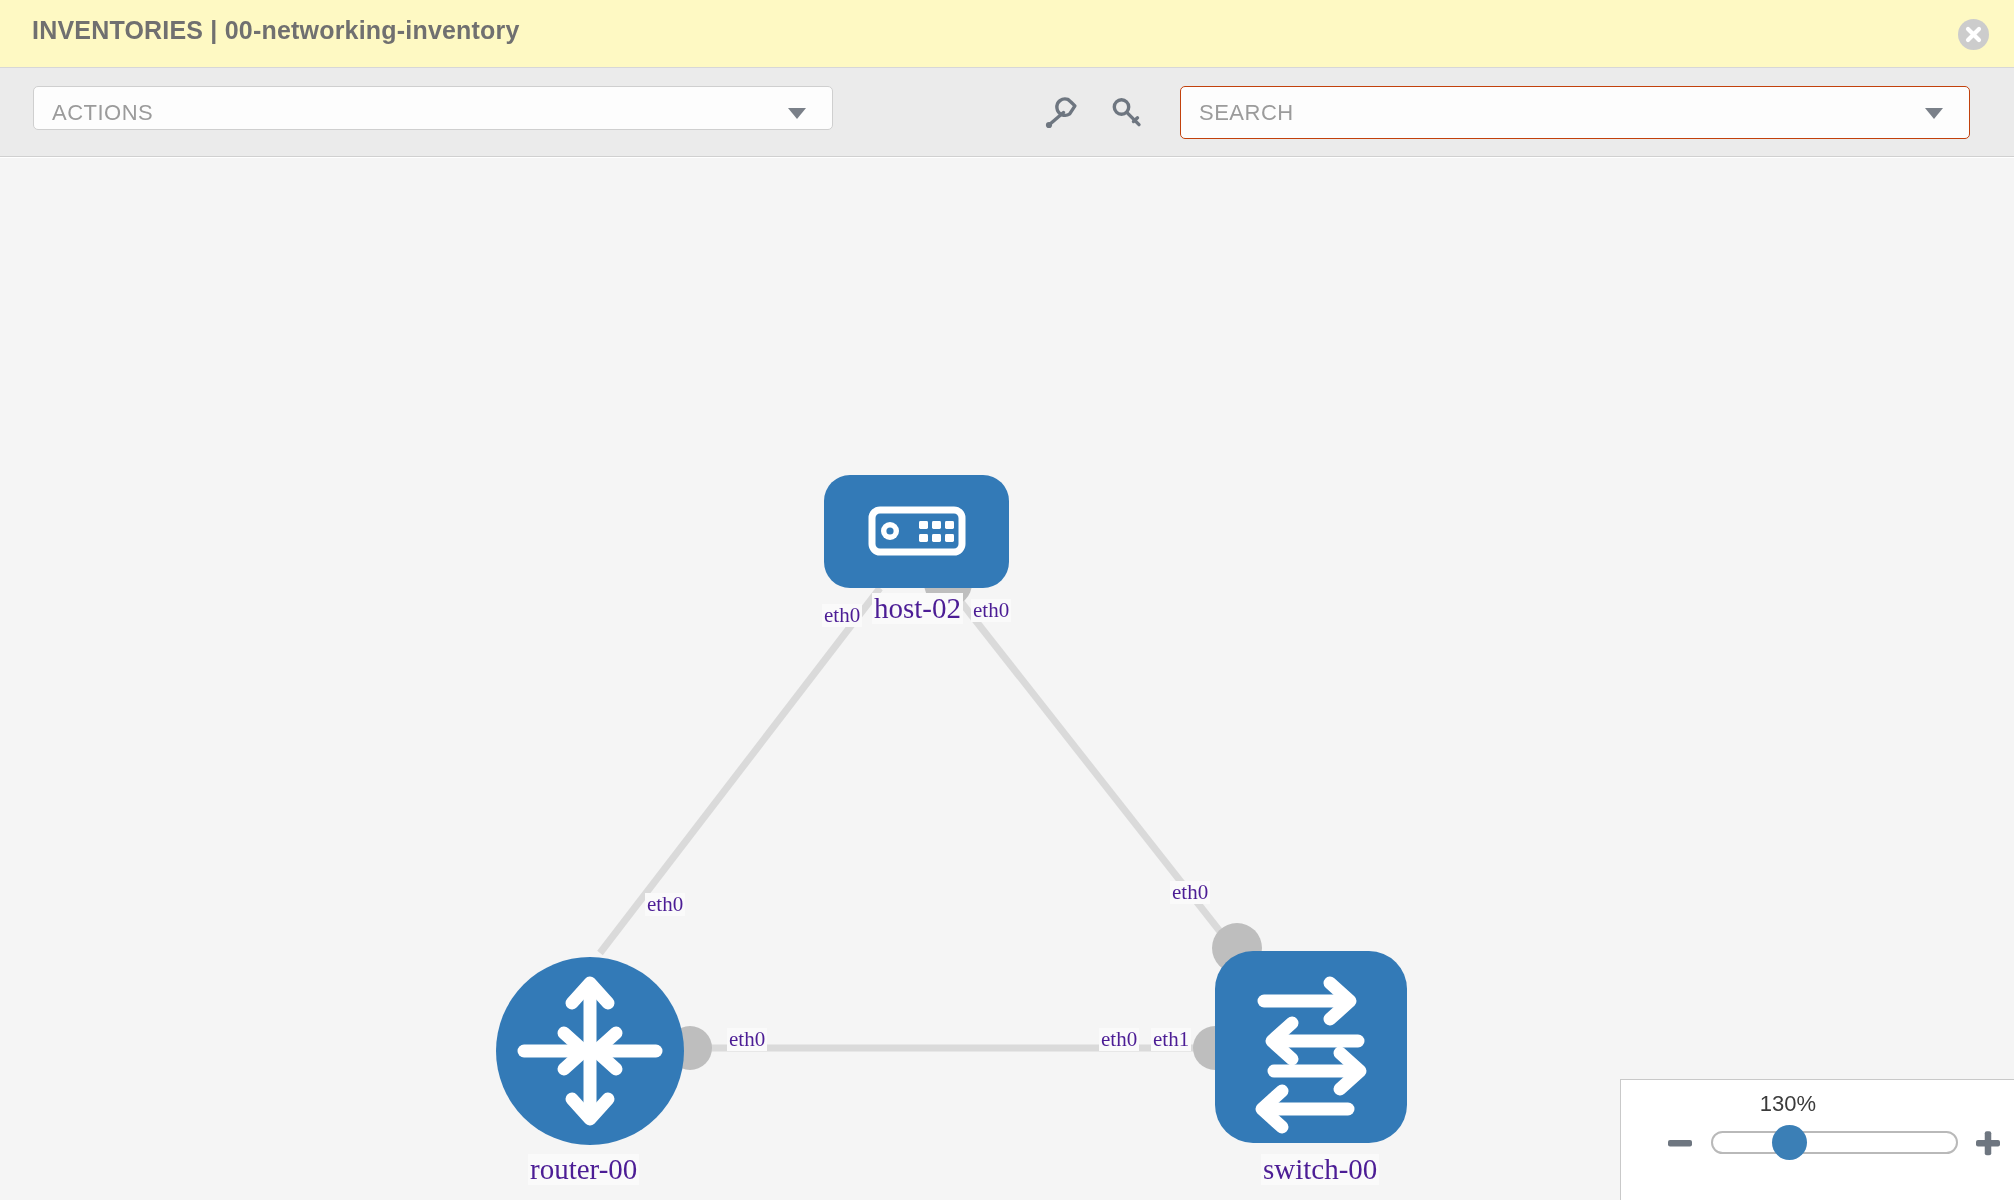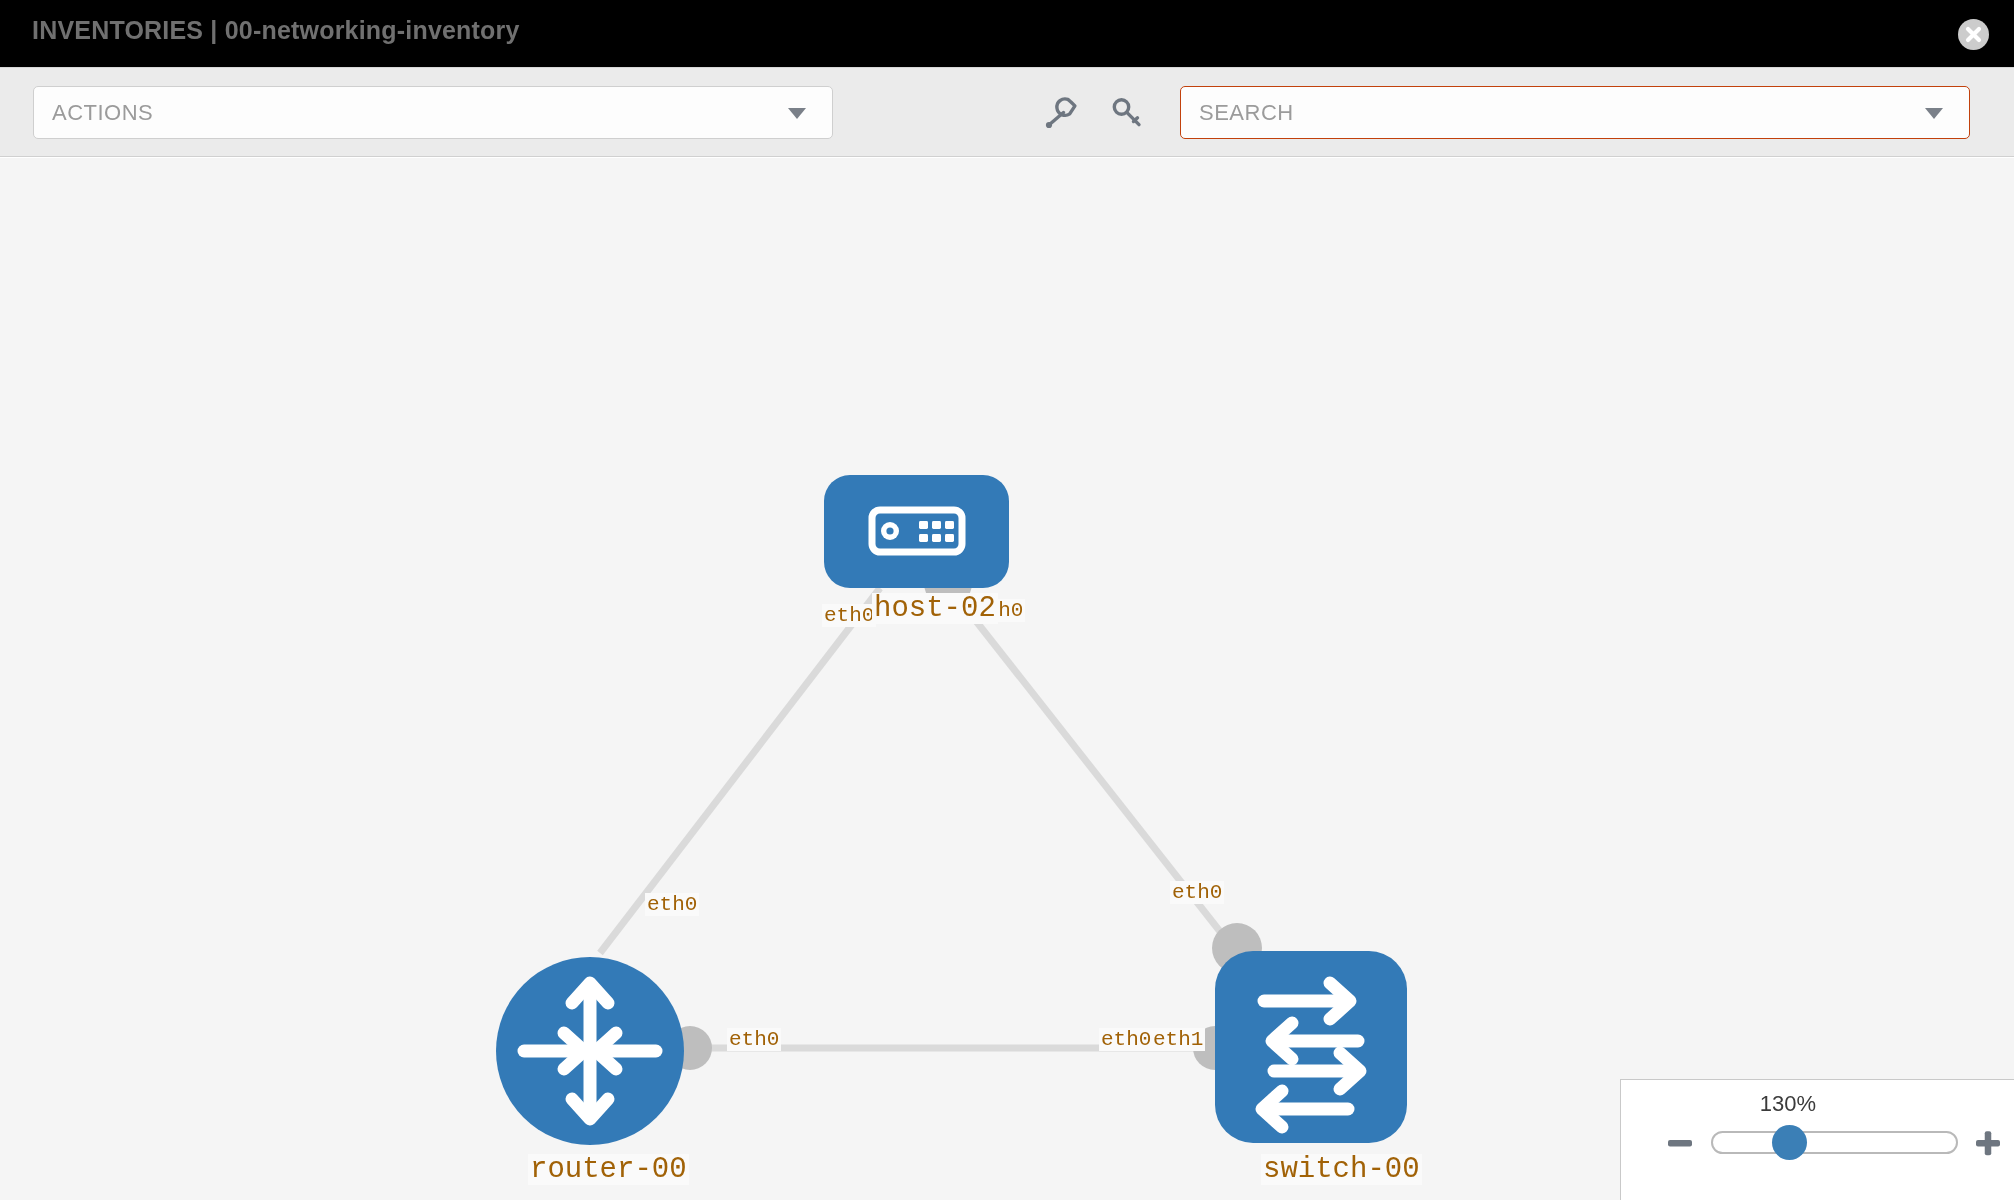--- a/index.html
+++ b/index.html
@@ -18,21 +18,21 @@
     height: 1200px;
     background: #ffffff;
   }
 
   
   .header {
     position: absolute;
     left: 0; top: 0;
     width: 2014px;
     height: 68px;
-    background: #000000;
+    background: #fef9c3;
     border-bottom: 1px solid #d7d7d7;
     text-align: right;
   }
   .page-title {
     position: absolute;
     left: 32px; top: 16px;
     font-size: 25px;
     font-weight: bold;
     color: #707070;
     letter-spacing: 0.2px;
@@ -50,21 +50,21 @@
     position: absolute;
     left: 0; top: 68px;
     width: 2014px;
     height: 89px;
     background: #ebebeb;
     border-bottom: 1px solid #d0d0d0;
   }
   .actions-select {
     position: absolute;
     left: 33px; top: 18px;
-    width: 800px; height: 53px;
+    width: 800px; height: 44px;
     background: #fdfdfd;
     border: 1px solid #cfcfcf;
     border-radius: 5px;
     cursor: pointer;
   }
   .actions-select .label {
     position: absolute;
     left: 18px; top: 13px;
     font-size: 22px;
     color: #9b9b9b;
@@ -113,22 +113,22 @@
     width: 2014px;
     height: 1042px;
     background: #f5f5f5;
     overflow: hidden;
   }
   .canvas svg { position: absolute; left: 0; top: 0; }
 
   
   .nlabel {
     position: absolute;
-    font-family: Liberation Mono, monospace;
-    color: #a16207;
+    font-family: Liberation Serif, serif;
+    color: #4c1d95;
     background: #fafafa;
     white-space: nowrap;
     line-height: 1;
     padding: 1px 2px;
   }
   .nlabel.big   { font-size: 29px; }
   .nlabel.small { font-size: 21px; }
 
   
   .zoom-panel {

